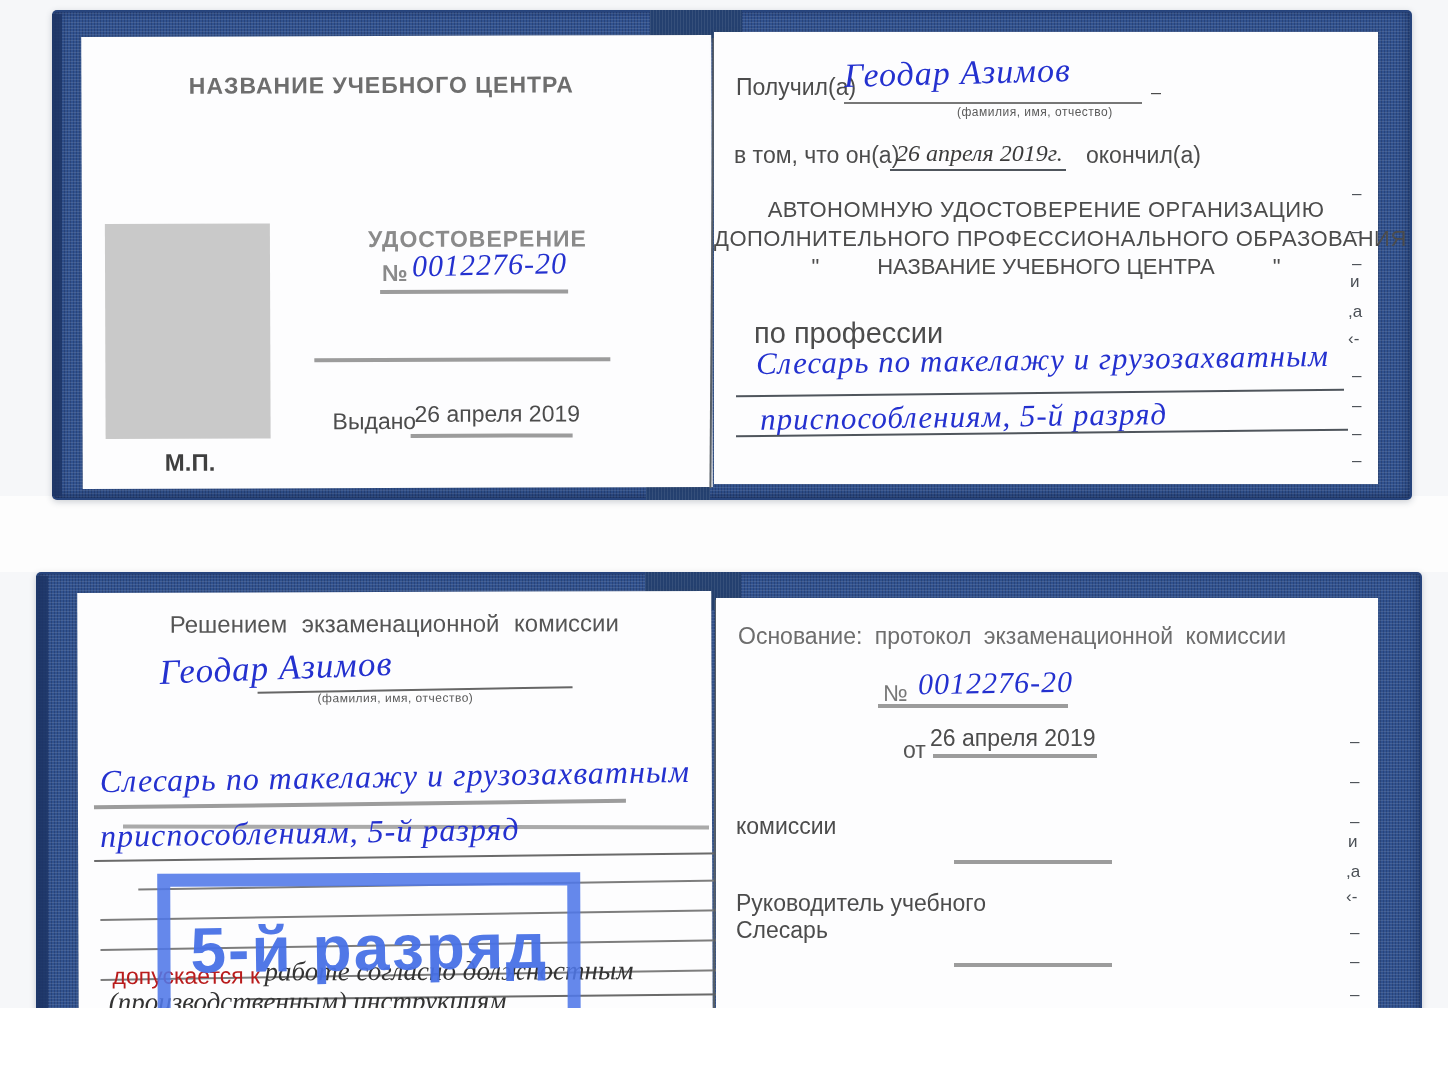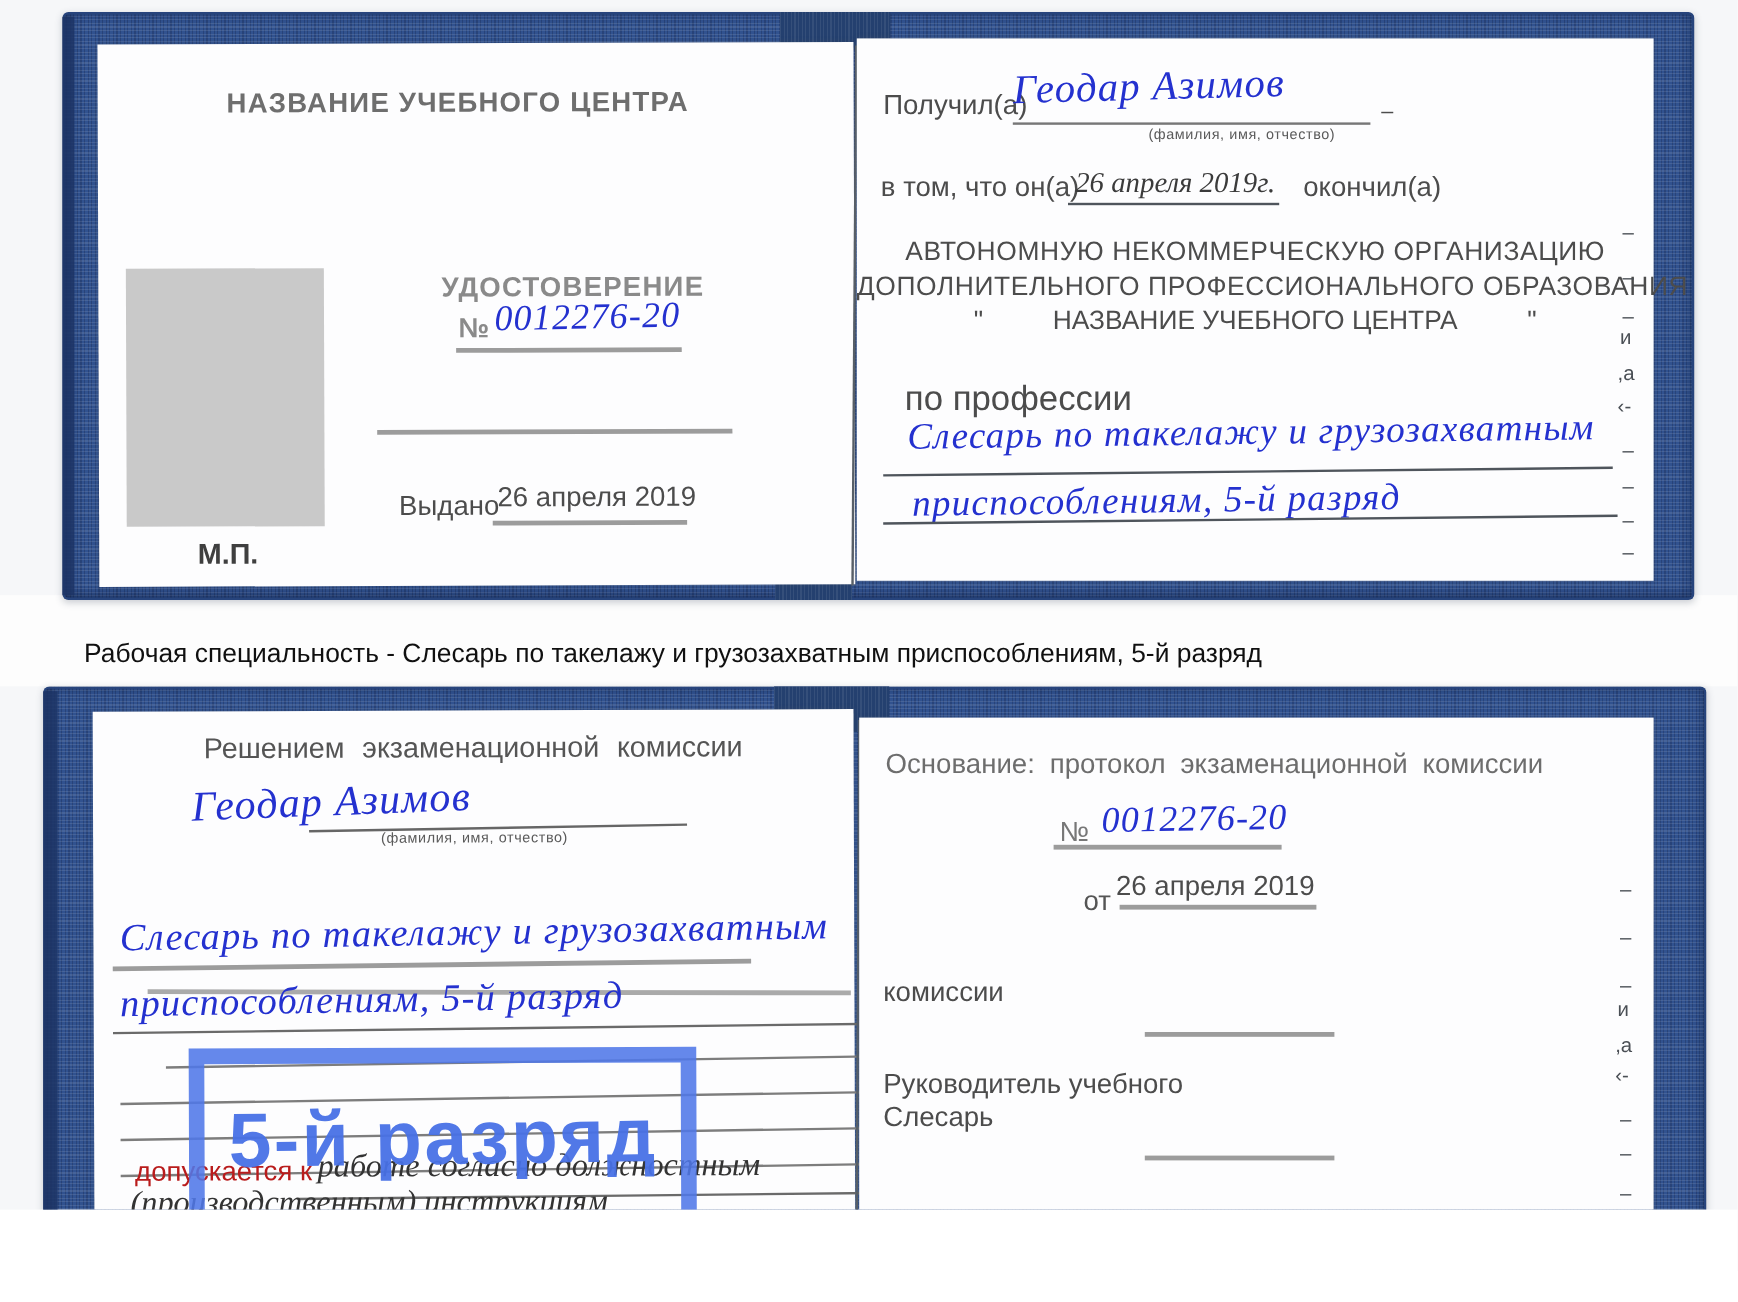--- a/index.html
+++ b/index.html
@@ -82,21 +82,21 @@
     <div class="t hand" style="left:130px;top:22px;font-size:34px;transform:rotate(-1.5deg);">Геодар Азимов</div>
     <div class="rule" style="left:130px;top:70px;width:298px;background:#777;"></div>
     <div class="t hint" style="left:243px;top:73px;">(фамилия, имя, отчество)</div>
     <div class="t prn" style="left:437px;top:50px;font-size:18px;">–</div>
 
     <div class="t prn" style="left:20px;top:110px;font-size:23px;">в том, что он(а)</div>
     <div class="t ital" style="left:182px;top:108px;font-size:24px;">26 апреля 2019г.</div>
     <div class="rule-dk" style="left:176px;top:137px;width:176px;"></div>
     <div class="t prn" style="left:372px;top:110px;font-size:23px;">окончил(а)</div>
 
-    <div class="t prn-b" style="left:0;top:165px;width:100%;text-align:center;font-size:22px;font-weight:normal;letter-spacing:.5px;">АВТОНОМНУЮ НЕКОММЕРЧЕСКУЮ ОРГАНИЗАЦИЮ</div>
+    <div class="t prn-b" style="left:0;top:165px;width:100%;text-align:center;font-size:22px;font-weight:normal;letter-spacing:.5px;">АВТОНОМНУЮ УДОСТОВЕРЕНИЕ ОРГАНИЗАЦИЮ</div>
     <div class="t prn-b" style="left:0;top:194px;width:100%;text-align:center;font-size:22px;font-weight:normal;letter-spacing:.5px;">ДОПОЛНИТЕЛЬНОГО ПРОФЕССИОНАЛЬНОГО ОБРАЗОВАНИЯ</div>
     <div class="quote3" style="left:0;top:222px;width:100%;justify-content:center;font-size:22px;">
       <span>"</span>
       <span>НАЗВАНИЕ УЧЕБНОГО ЦЕНТРА</span>
       <span>"</span>
     </div>
 
     <div class="t prn" style="left:40px;top:285px;font-size:29px;">по профессии</div>
     <div class="t hand" style="left:42px;top:310px;font-size:31px;transform:rotate(-.8deg);">Слесарь по такелажу и грузозахватным</div>
     <div class="rule-dk" style="left:22px;top:360px;width:608px;transform:rotate(-.6deg);"></div>
@@ -108,21 +108,20 @@
     <span class="mark" style="left:638px;top:222px;">–</span>
     <span class="mark" style="left:636px;top:240px;">и</span>
     <span class="mark" style="left:634px;top:270px;">,а</span>
     <span class="mark" style="left:634px;top:297px;">‹-</span>
     <span class="mark" style="left:638px;top:334px;">–</span>
     <span class="mark" style="left:638px;top:364px;">–</span>
     <span class="mark" style="left:638px;top:392px;">–</span>
     <span class="mark" style="left:638px;top:419px;">–</span>
   </div>
 
-  <div class="caption" style="left:70px;top:532px;">Рабочая специальность - Слесарь по такелажу и грузозахватным приспособлениям, 5-й разряд</div>
 
   <div class="folder" style="left:36px;top:572px;width:1386px;height:478px;"></div>
   <div class="folder-edge" style="left:36px;top:576px;width:12px;height:470px;"></div>
   <div class="tab" style="left:645px;top:572px;width:96px;height:38px;"></div>
   <div class="tab" style="left:695px;top:1008px;width:72px;height:42px;"></div>
 
   <div class="page" style="left:78px;top:592px;width:634px;height:450px;transform:rotate(-0.2deg);">
     <div class="t prn" style="left:0;top:18px;width:100%;text-align:center;font-size:24px;color:#555;word-spacing:8px;">Решением экзаменационной комиссии</div>
     <div class="t hand" style="left:82px;top:56px;font-size:35px;transform:rotate(-2deg);">Геодар Азимов</div>
     <div class="rule" style="left:180px;top:97px;width:315px;background:#666;height:1.5px;transform:rotate(-.8deg);"></div>

